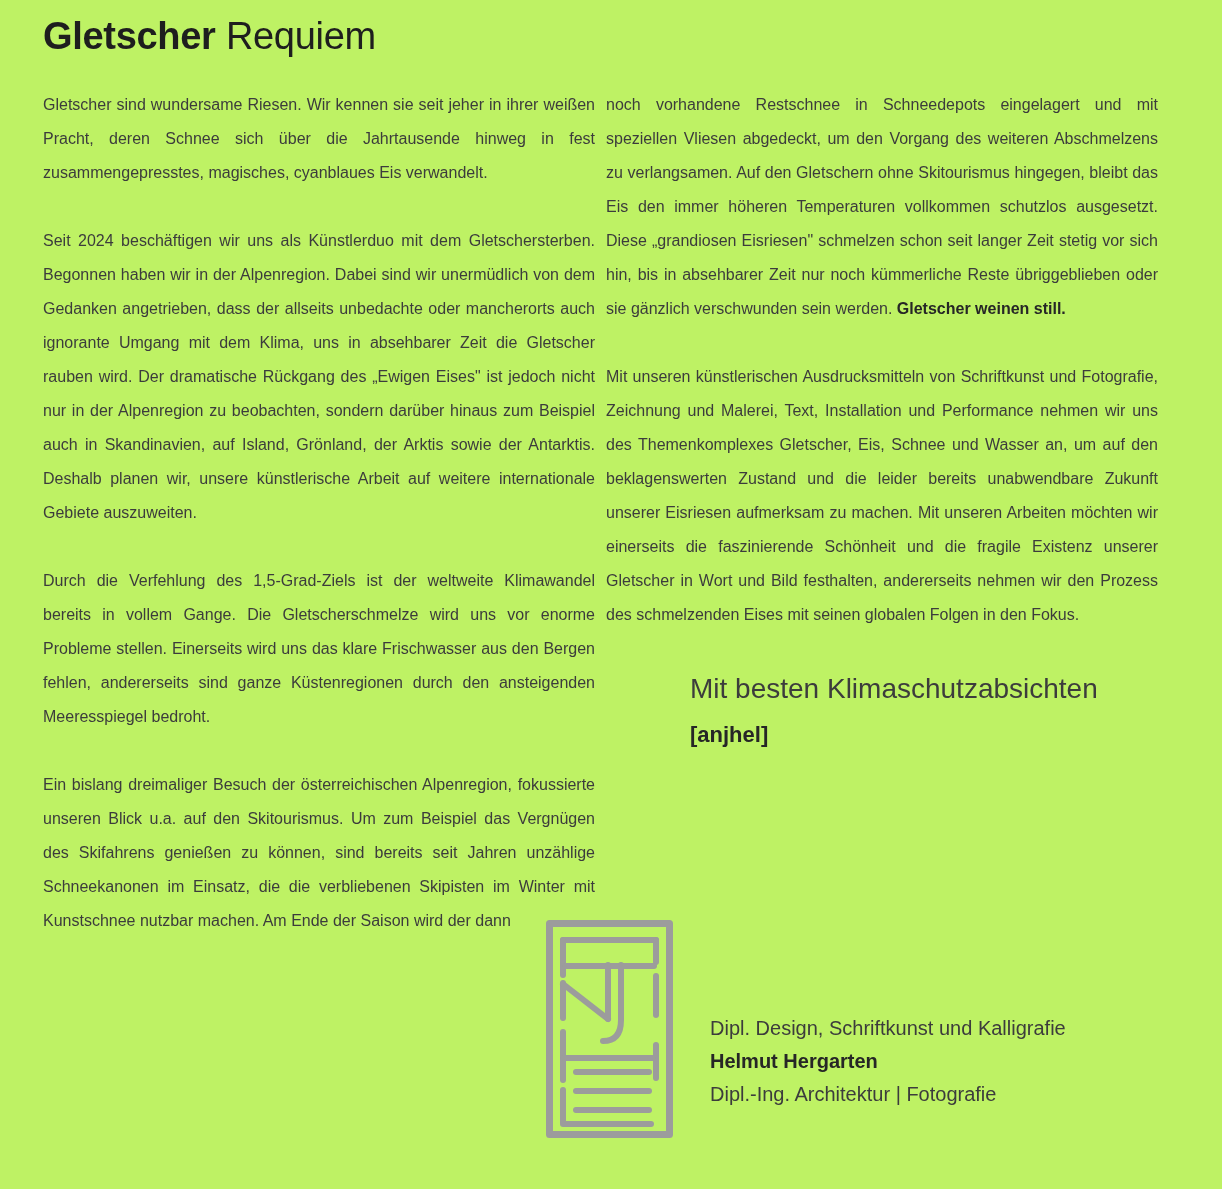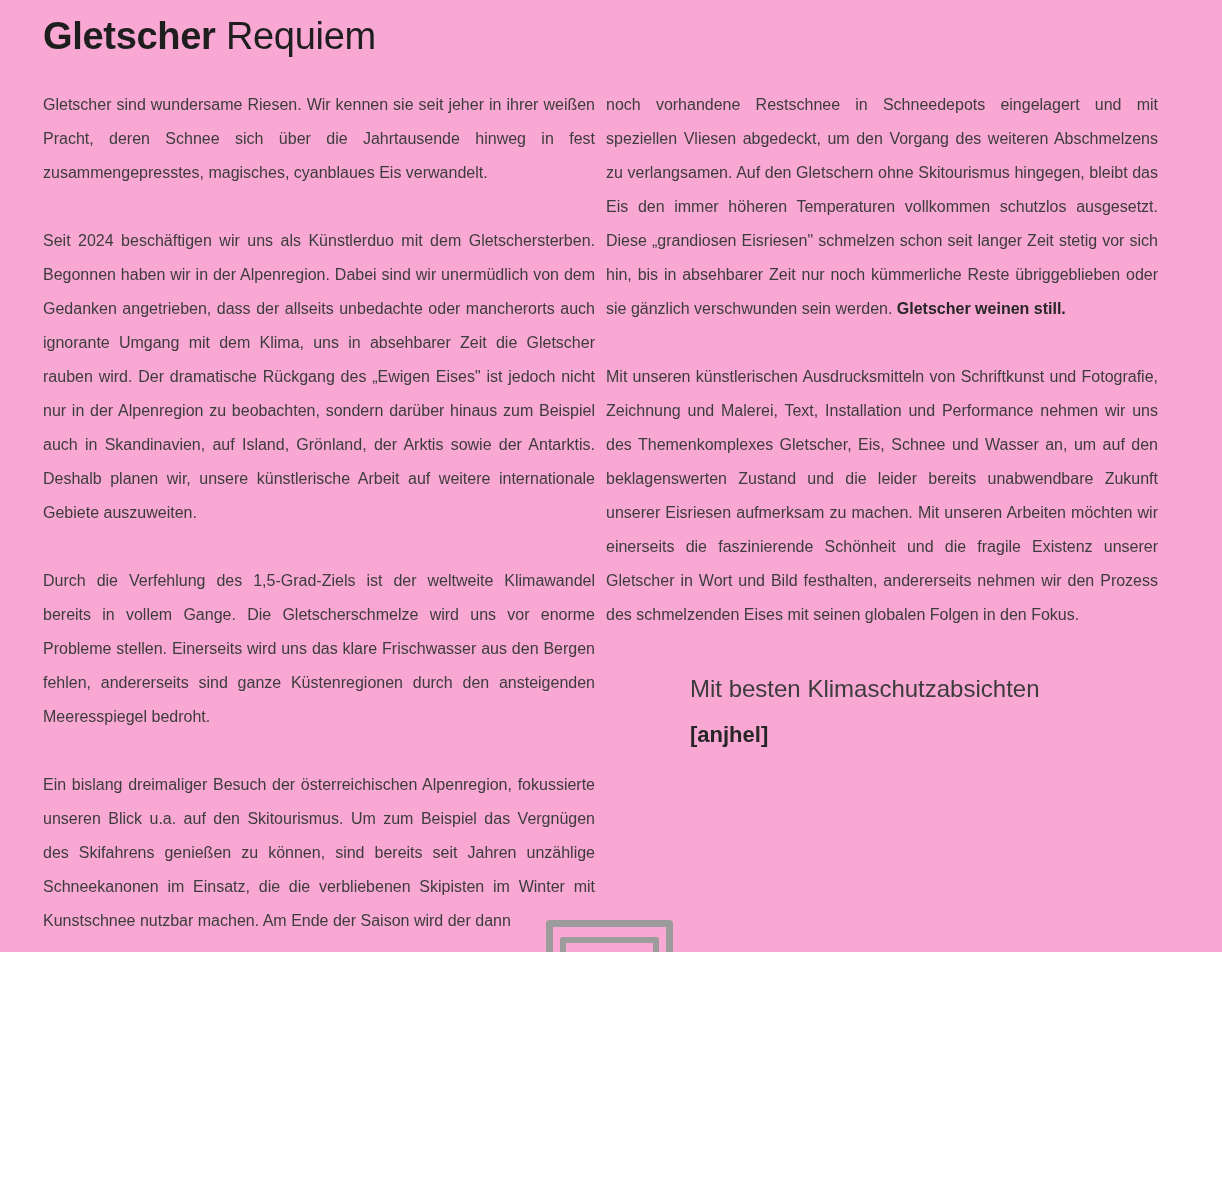--- a/index.html
+++ b/index.html
@@ -1,36 +1,36 @@
 <!DOCTYPE html>
 <html lang="de"><head>
 <meta charset="utf-8">
 <style>
   html,body{margin:0;padding:0;background:#ffffff;}
   .page{
-    position:relative;width:1222px;height:952px;background:#f9a8d4;
+    position:relative;width:1222px;height:1189px;background:#bef264;
     font-family:"Liberation Sans",sans-serif;color:#3c3c3c;overflow:hidden;
   }
   .title{
     position:absolute;left:43px;top:12px;margin:0;
     font-size:38px;line-height:48px;font-weight:400;color:#1e1e1e;letter-spacing:-0.3px;
   }
   .title .t-bold{font-weight:700;}
   .col{position:absolute;top:88px;width:552px;}
   .col-left{left:43px;}
   .col-right{left:606px;}
   .col p{
     margin:0 0 34px 0;font-size:16px;line-height:34px;color:#3c3c3c;
     text-align:justify;-webkit-hyphens:manual;hyphens:manual;
   }
   .col p b{color:#262626;}
   .col p.narrow{}
   .closing{margin-top:40px;padding-left:84px;}
   .closing p{margin:0;text-align:left;}
-  .closing .salutation{font-size:24px;line-height:34px;}
+  .closing .salutation{font-size:28px;line-height:34px;}
   .closing .signature{margin-top:14px;font-size:22px;line-height:30px;font-weight:700;color:#262626;}
   .logo{position:absolute;left:546px;top:920px;width:127px;height:218px;}
   .logo svg{display:block;width:100%;height:100%;}
   .credits{position:absolute;left:710px;top:1012px;font-size:20px;line-height:33px;}
   .credit-name{font-weight:700;color:#262626;}
   .credit-role{color:#3c3c3c;}
 </style>
 </head>
 <body>
 
@@ -82,17 +82,18 @@
         <path d="M30 152 H103"></path>
         <path d="M30 171 H103"></path>
         <path d="M30 190 H103"></path>
 
         <path d="M17 170 V204 H105"></path>
       </g>
     </svg>
   </div>
 
   <div class="credits">
+    <div class="credit-role">Dipl. Design, Schriftkunst und Kalligrafie</div>
     <div class="credit-name">Helmut Hergarten</div>
     <div class="credit-role">Dipl.-Ing. Architektur | Fotografie</div>
   </div>
 
 </div>
 
 </body></html>

